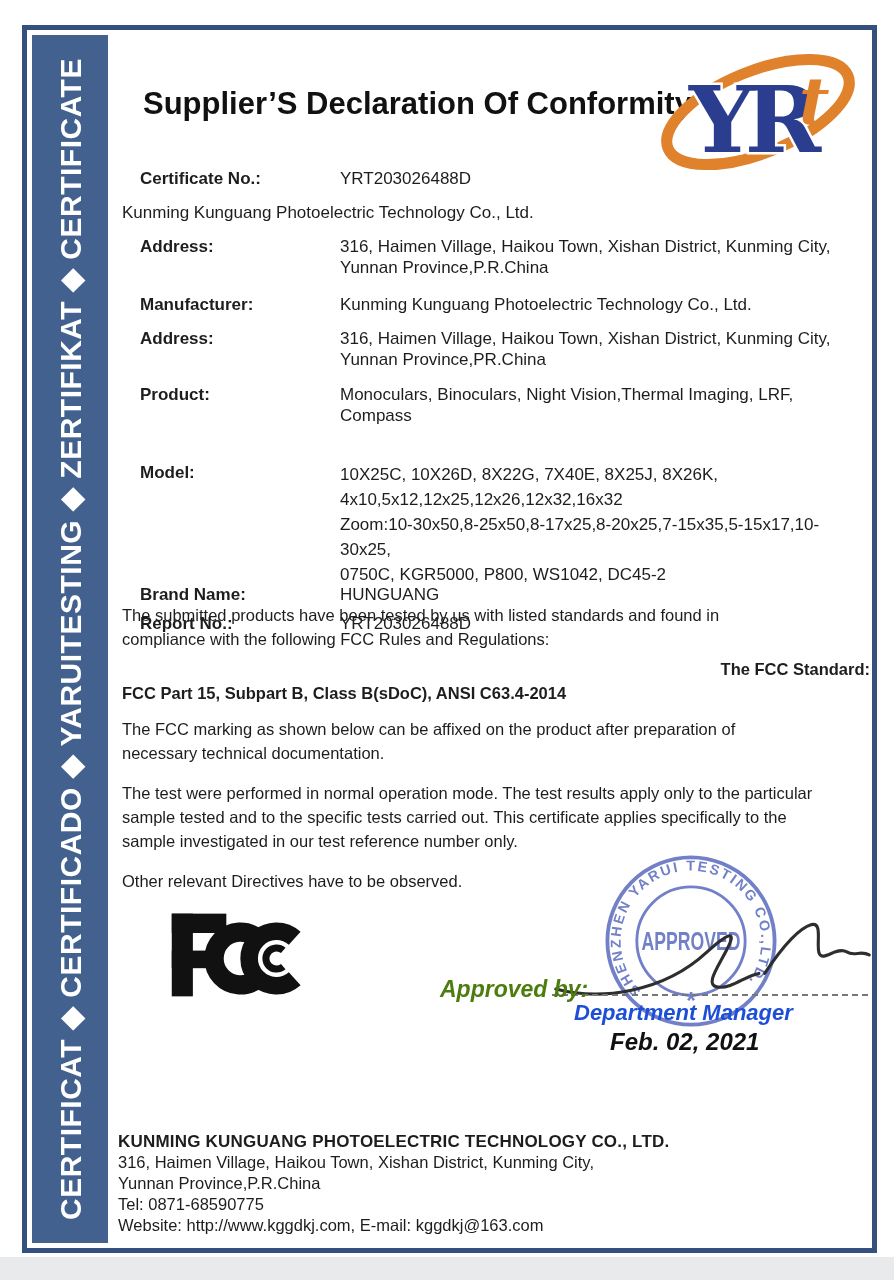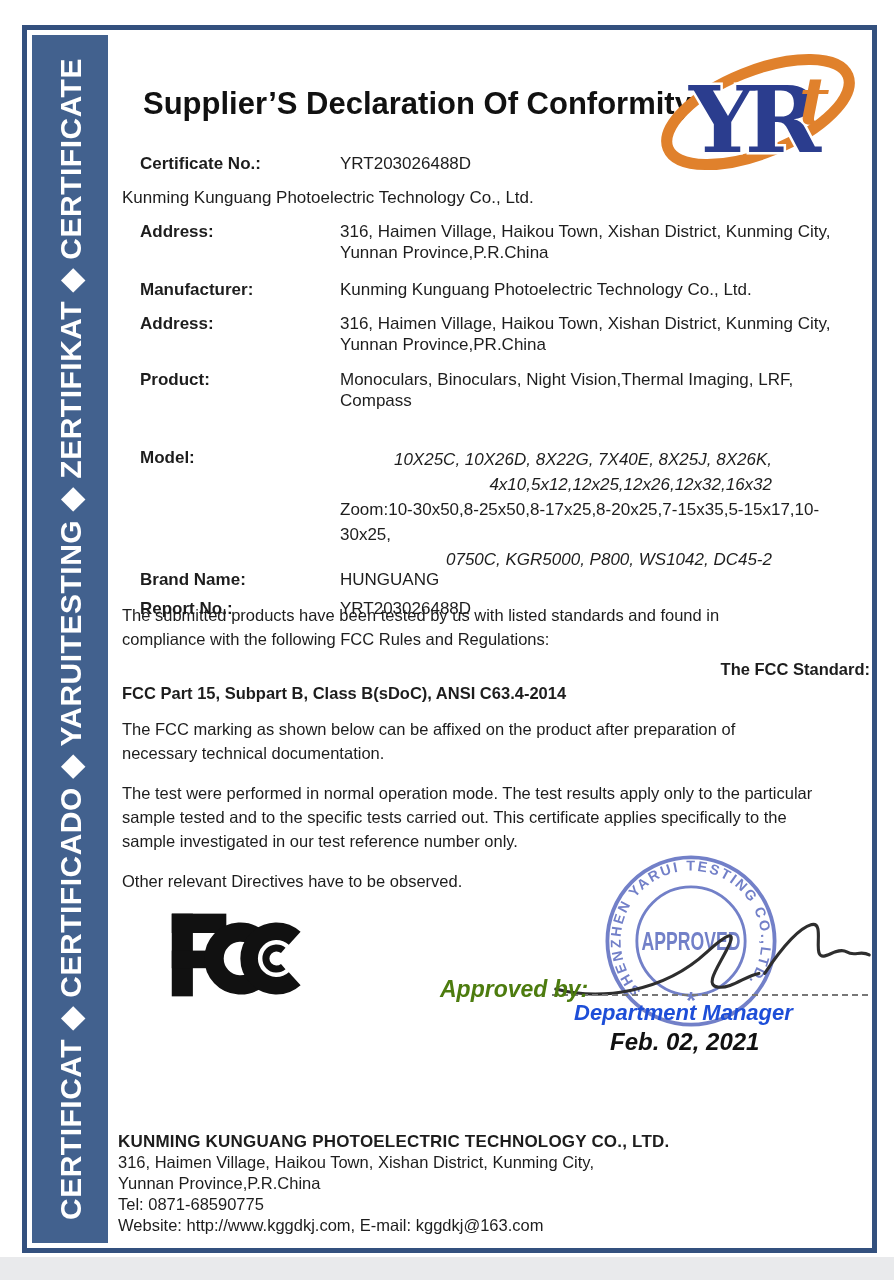--- a/index.html
+++ b/index.html
@@ -8,29 +8,29 @@
   .page-edge{position:absolute;left:0;right:0;top:1257px;bottom:0;background:#e9eaec;}
   .outer-border{position:absolute;left:22px;top:25px;width:855px;height:1228px;
         border:5px solid #33507e;box-sizing:border-box;background:#ffffff;}
   .sidebar{position:absolute;left:32px;top:35px;width:76px;height:1208px;background:#42618e;}
   .sidebar-text{position:absolute;left:50%;top:50%;width:1208px;height:76px;
         transform:translate(-50%,-50%) rotate(-90deg);
         display:flex;align-items:center;justify-content:center;
         color:#ffffff;font-weight:bold;font-size:30px;white-space:nowrap;letter-spacing:0.5px;}
   .title{position:absolute;left:143px;top:86px;font-size:31px;font-weight:bold;color:#111;}
   .logo-svg{position:absolute;left:653px;top:40px;}
-  .fields{position:absolute;left:122px;top:153px;width:740px;font-size:17px;}
+  .fields{position:absolute;left:122px;top:168px;width:740px;font-size:17px;}
   .frow{display:flex;line-height:21px;}
   .flabel{width:218px;font-weight:bold;padding-left:18px;box-sizing:border-box;flex:none;}
   .fvalue{flex:1;}
   .prewrap{white-space:pre-line;}
   .mb13{margin-bottom:13px;} .mb16{margin-bottom:16px;} .mb14{margin-bottom:14px;}
   .mb36{margin-bottom:36px;} .mb8{margin-bottom:8px;}
   .model-lines{flex:1;line-height:25px;}
-  .model-line.center{text-align:right;padding-right:90px;font-style:italic;}
+  .model-line.center{text-align:left;padding-right:90px;}
   .brandrow{margin-top:-3px;}
   .paras{position:absolute;left:122px;top:603px;width:748px;font-size:16.5px;line-height:24px;}
   .paras p{margin:0;}
   .p-norm{margin-bottom:6px !important;}
   .p-bold{font-weight:bold;text-align:right;}
   .p-bold2{font-weight:bold;margin-bottom:12px !important;}
   .p-gap{margin-bottom:16px !important;}
   .fcc-svg{position:absolute;left:170px;top:906px;}
   .stamp-svg{position:absolute;left:596px;top:846px;opacity:0.85;}
   .sig-svg{position:absolute;left:546px;top:890px;}

